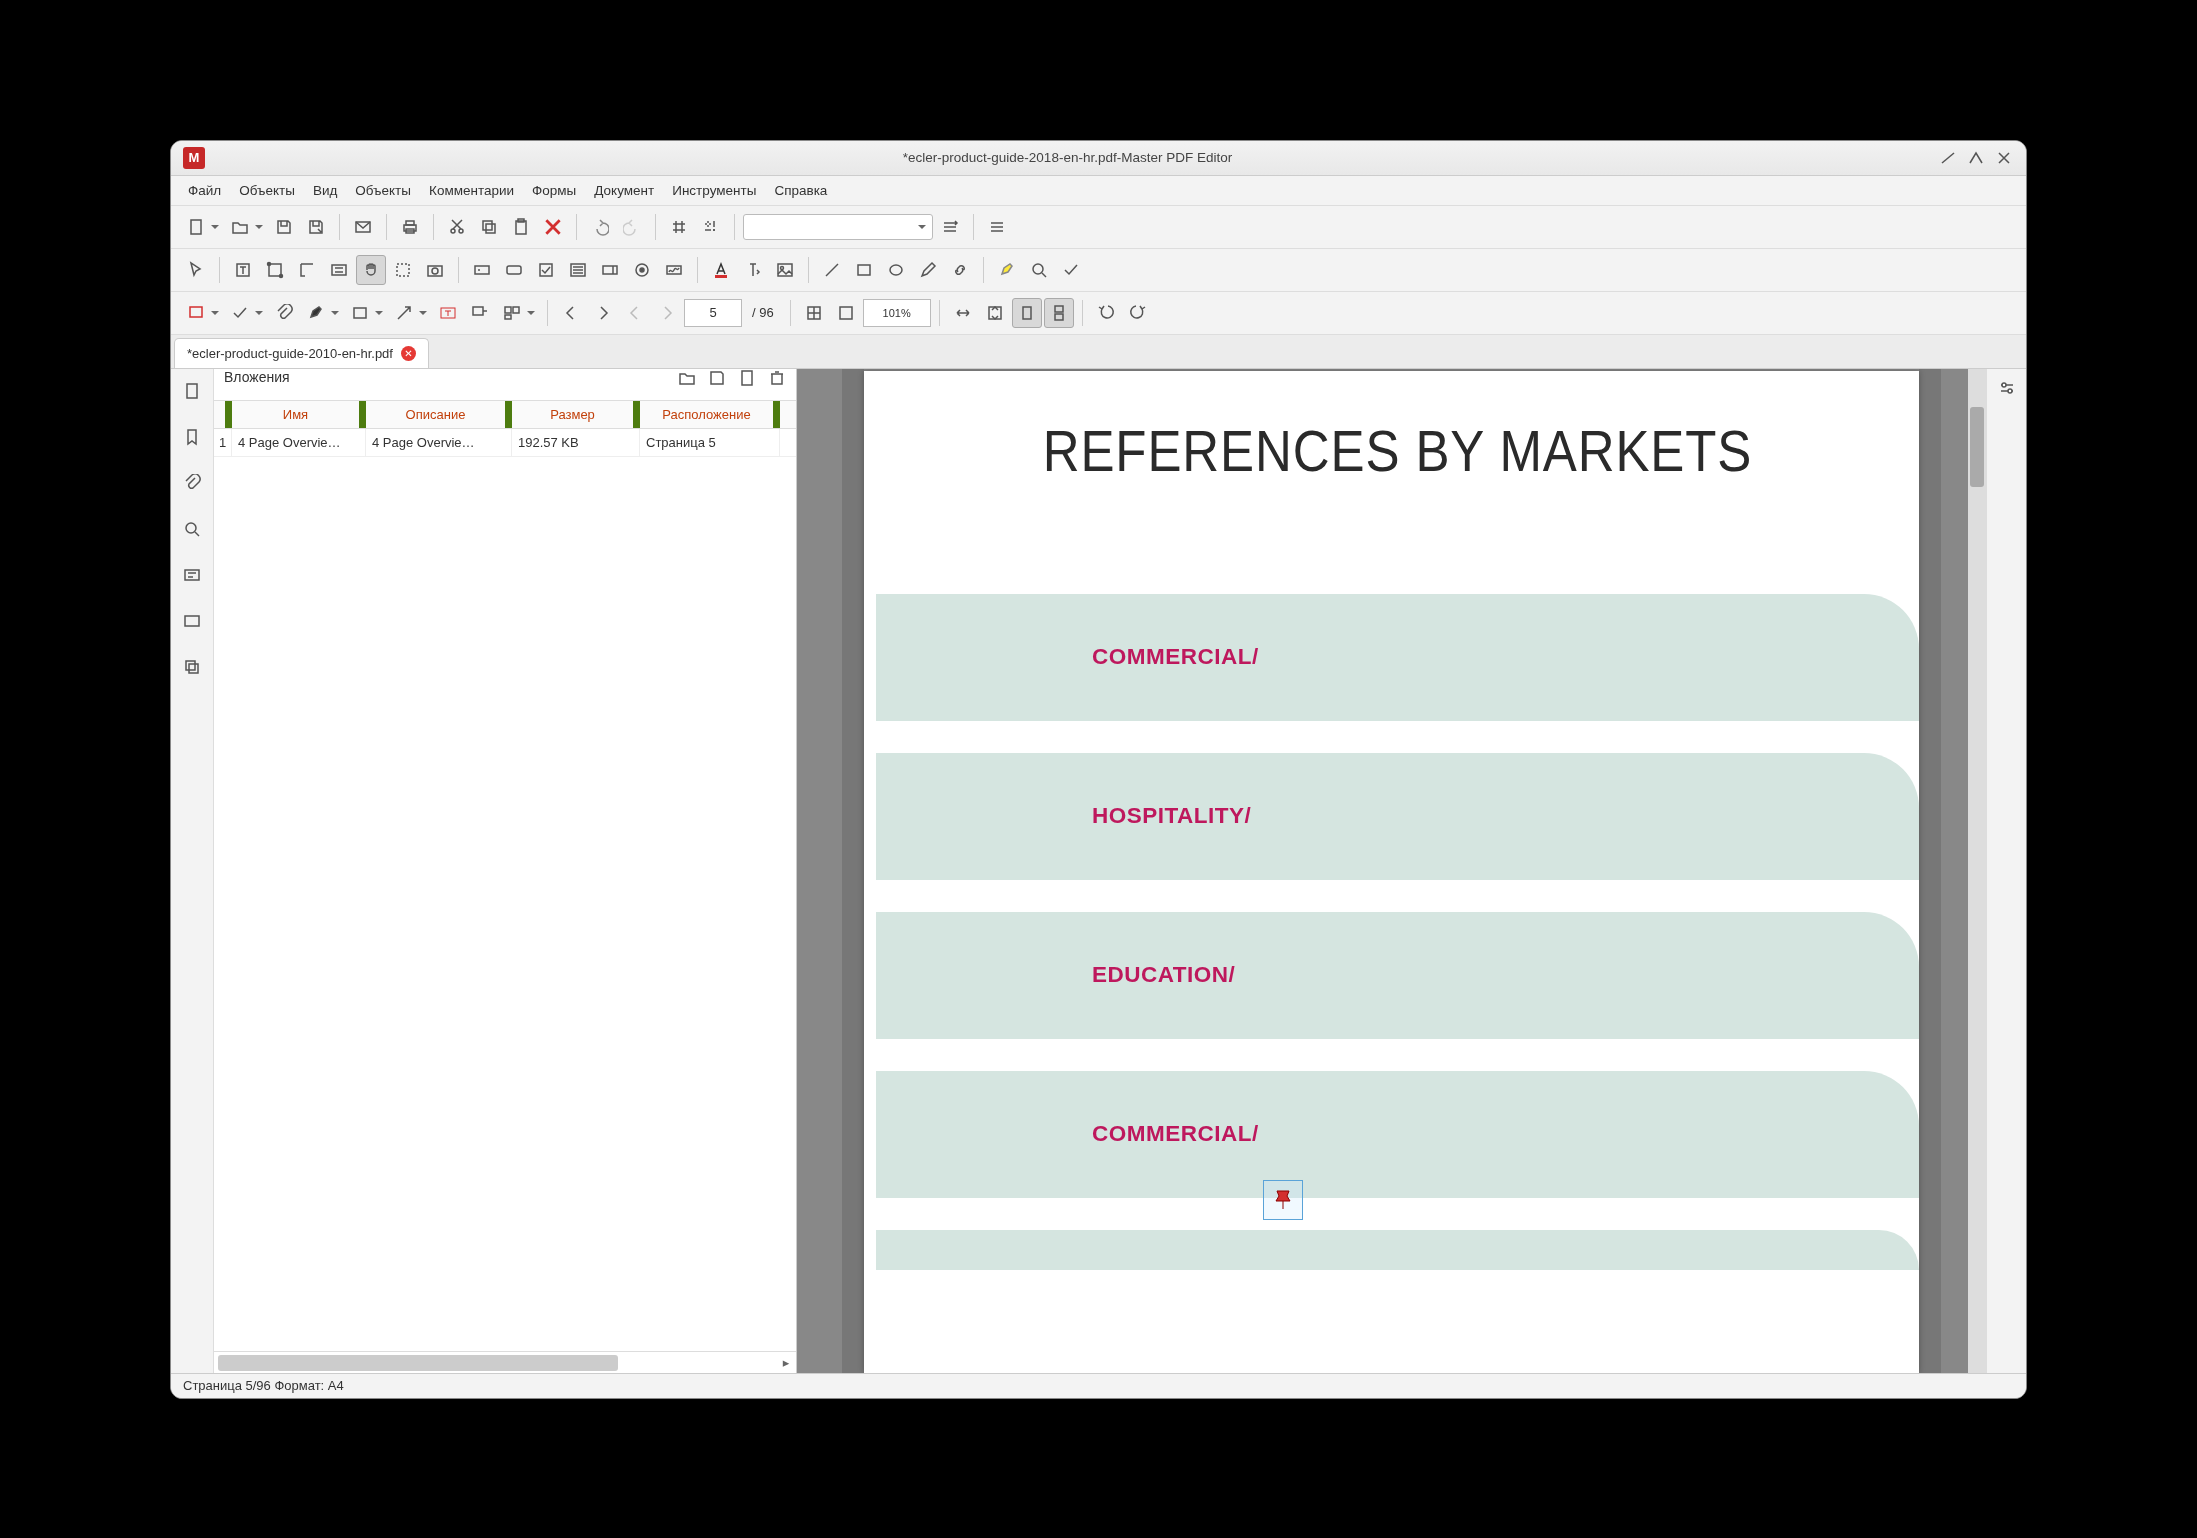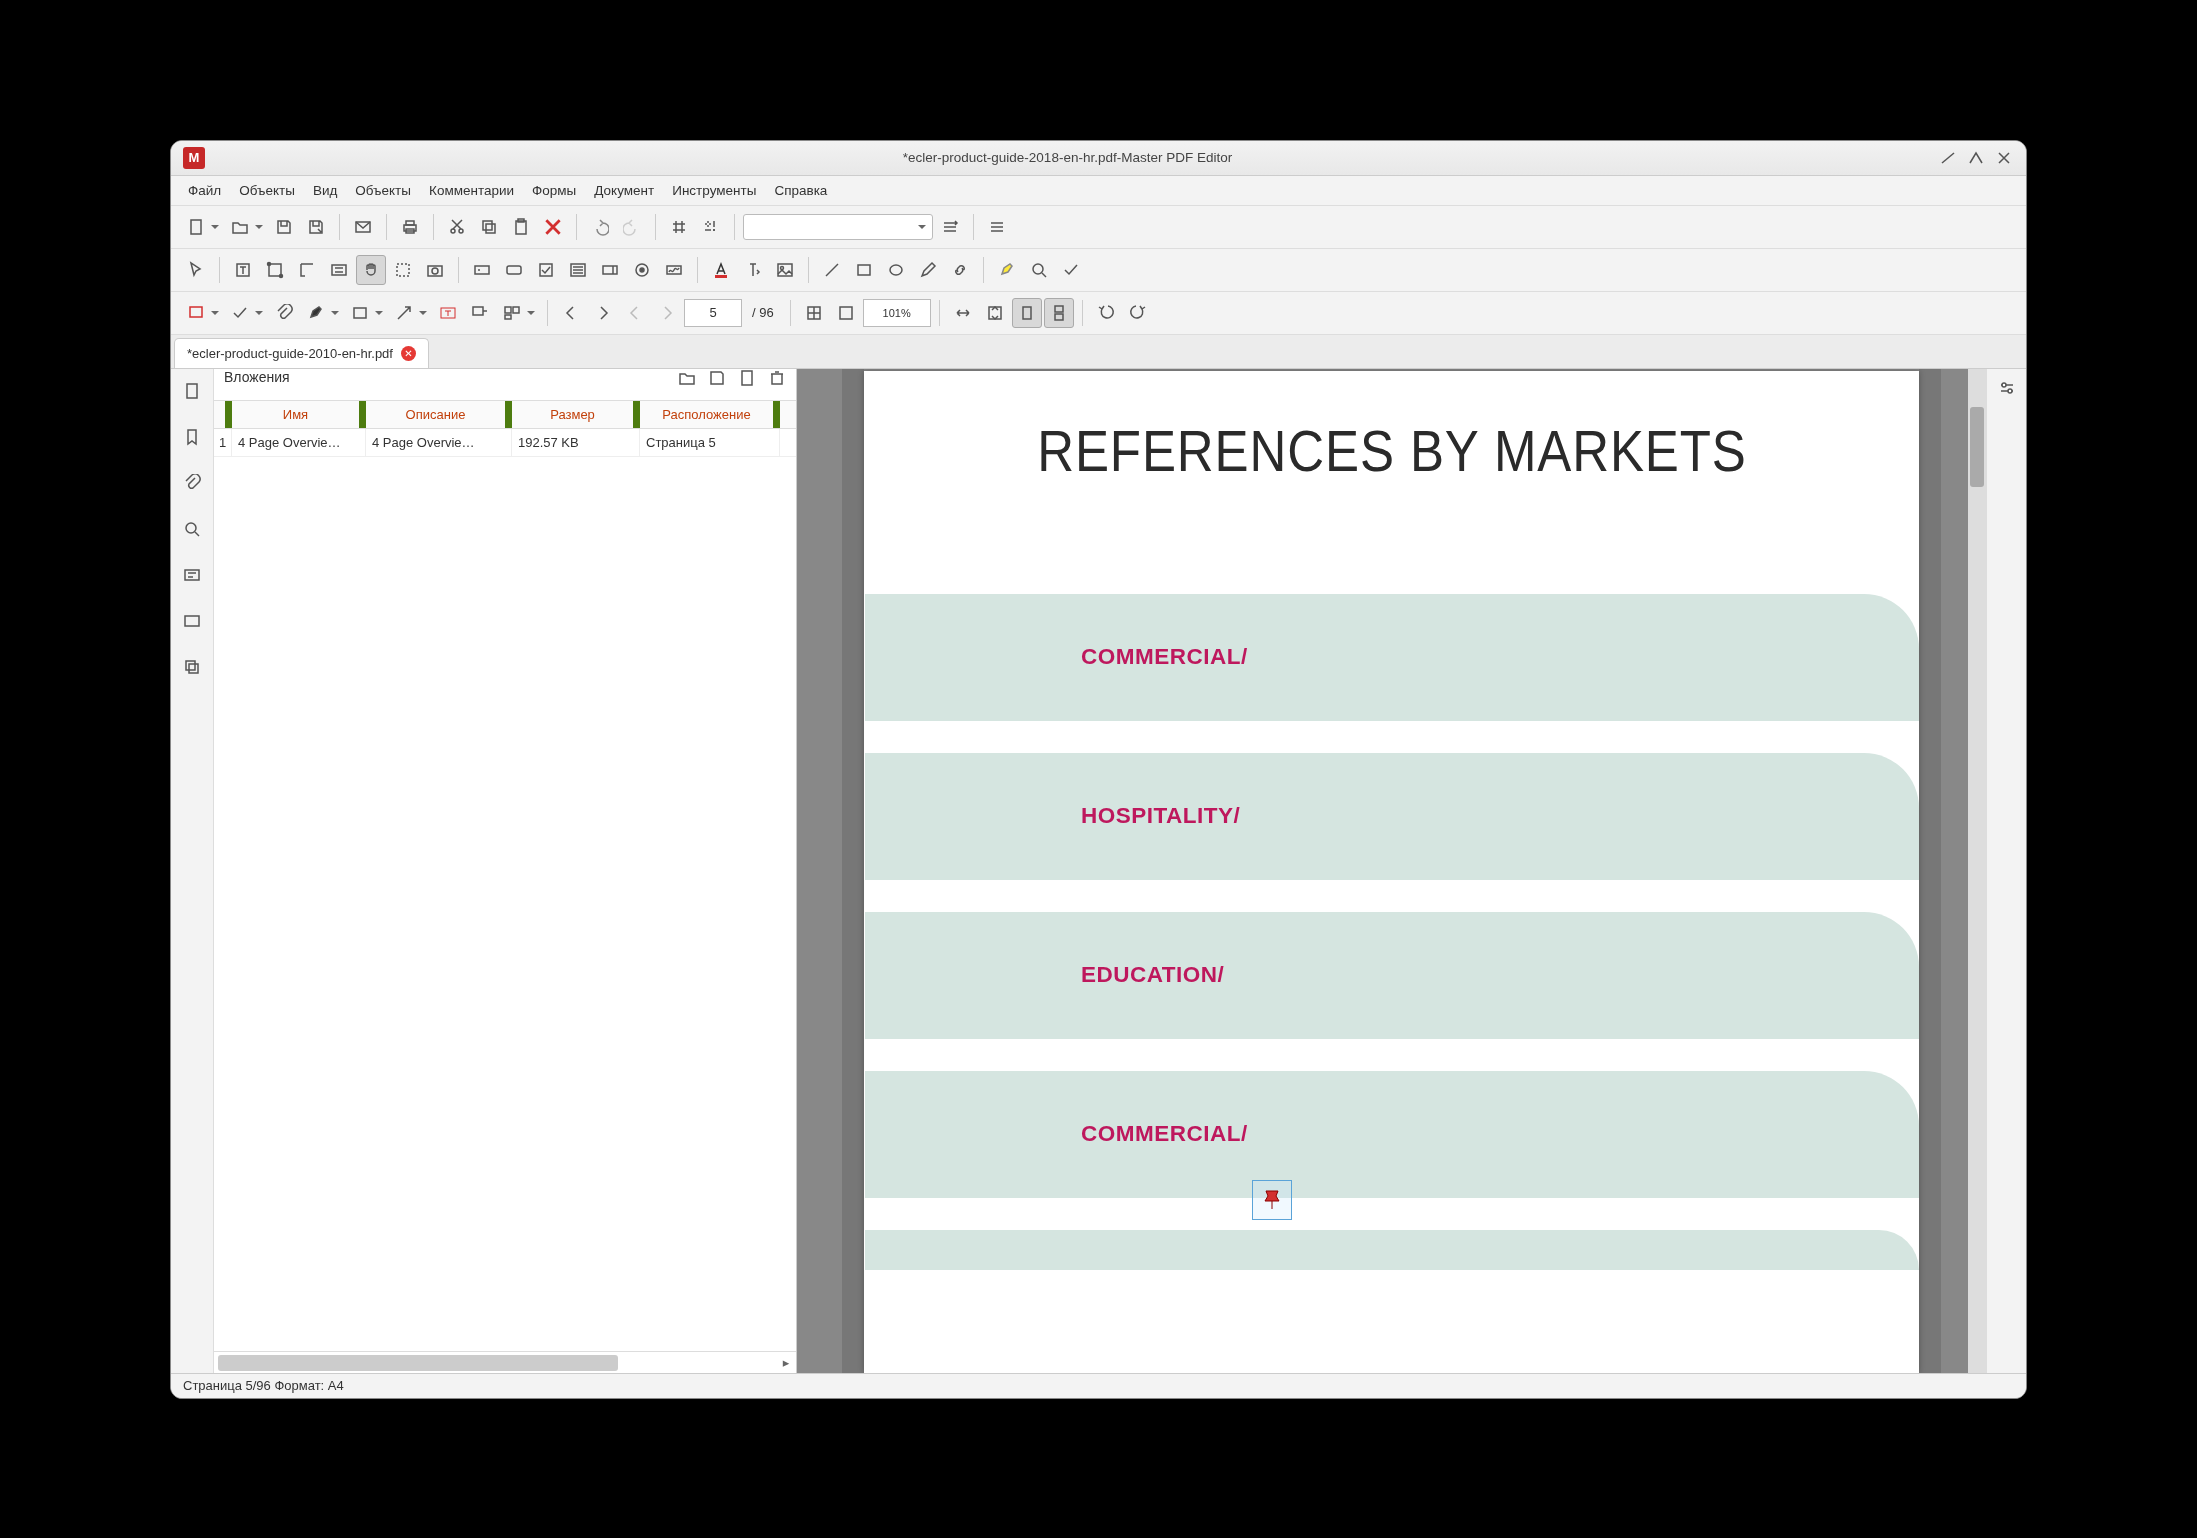--- a/index.html
+++ b/index.html
@@ -37,21 +37,21 @@
 .atrow div{border-right:1px solid #eee;display:flex;align-items:center;padding:0 6px;font-size:13px;overflow:hidden;white-space:nowrap;text-overflow:ellipsis}
 .c0{width:18px;justify-content:center}
 .c1{width:134px}
 .c2{width:146px}
 .c3{width:128px}
 .c4{width:140px}
 .panel-scroll{height:22px;display:flex;border-top:1px solid #ddd}
 .panel-scroll .thumb{width:400px;height:16px;background:#ccc;border-radius:3px;margin:3px 0 0 4px}
 .panel-scroll .arrow{width:20px;display:flex;align-items:center;justify-content:center;color:#666}
 .viewer{flex:1;background:#888;position:relative;display:flex;justify-content:center;overflow:hidden}
-.page{width:1055px;margin-top:2px;background:#fff;box-shadow:0 0 6px rgba(0,0,0,.3);padding:46px 0 0 1px;position:relative}
+.page{width:1055px;margin-top:2px;background:#fff;box-shadow:0 0 6px rgba(0,0,0,.3);padding:46px 0 0 12px;position:relative}
 .page h1{font-size:58px;font-weight:300;letter-spacing:1px;color:#2a2a2a;text-align:center;font-family:"Arial Narrow",Arial,sans-serif;transform:scaleX(.88)}
 .blocks{margin-top:110px;display:flex;flex-direction:column;gap:32px}
 .block{height:127px;background:#d5e5e0;border-top-right-radius:55px;display:flex;align-items:center;padding-left:216px}
 .block span{font-size:22.5px;font-weight:700;letter-spacing:.5px;color:#be185d}
 .pin-annot{position:absolute;left:387px;top:427px;width:40px;height:40px;border:1px solid #5aa3d8;background:rgba(200,230,255,.25);display:flex;align-items:center;justify-content:center}
 .pin-annot svg{width:24px;height:24px}
 .vscroll{position:absolute;right:0;top:0;width:18px;height:100%;background:#ddd}
 .vscroll .vthumb{width:14px;height:80px;background:#aaa;border-radius:3px;margin:38px auto 0}
 .rightbar{width:40px;background:#f3f3f3;border-left:1px solid #ddd;display:flex;flex-direction:column;align-items:center;padding-top:10px}
 .statusbar{height:25px;display:flex;align-items:center;padding:0 12px;background:#f3f3f3;border-top:1px solid #ccc;font-size:13px;color:#444}

